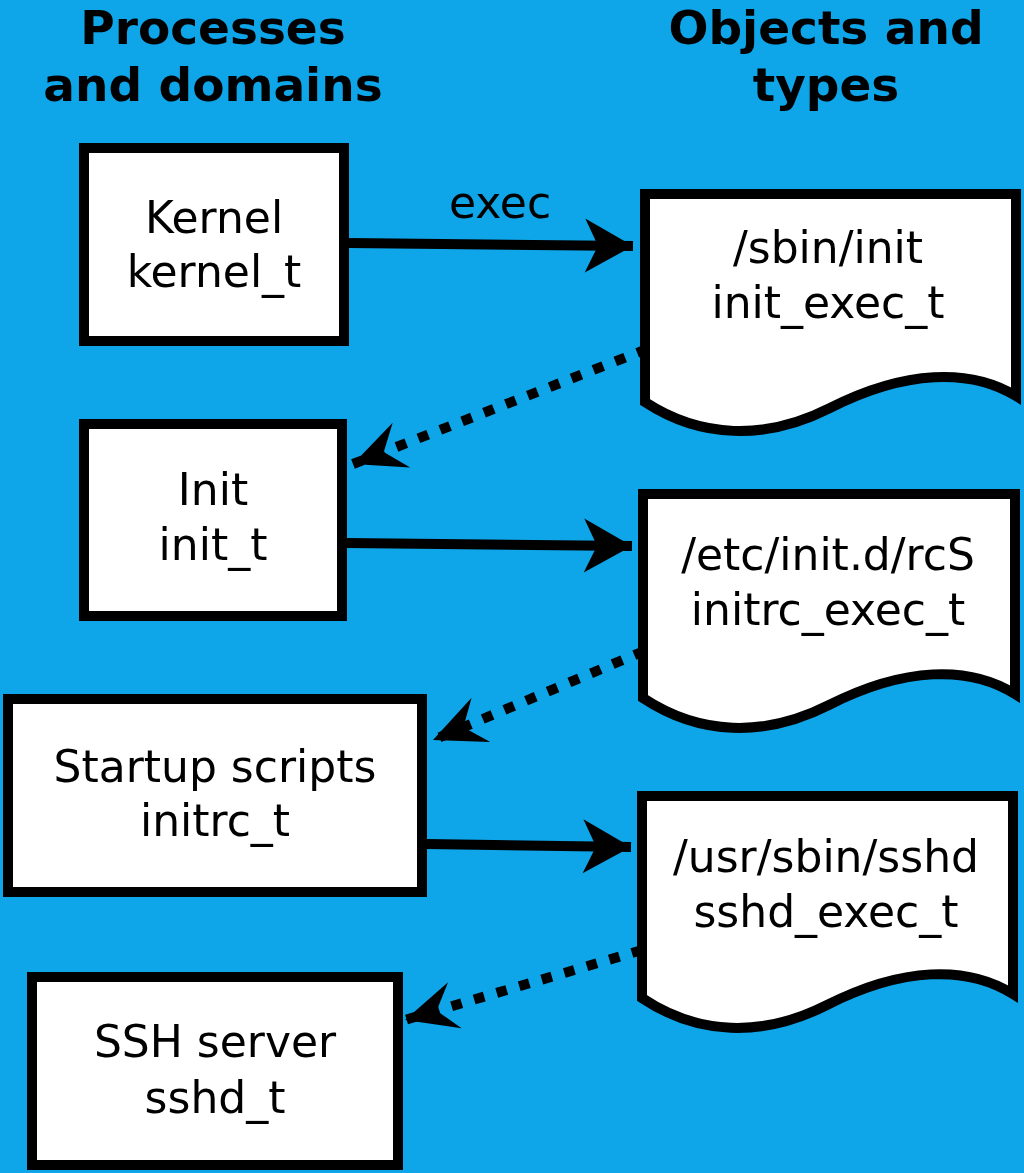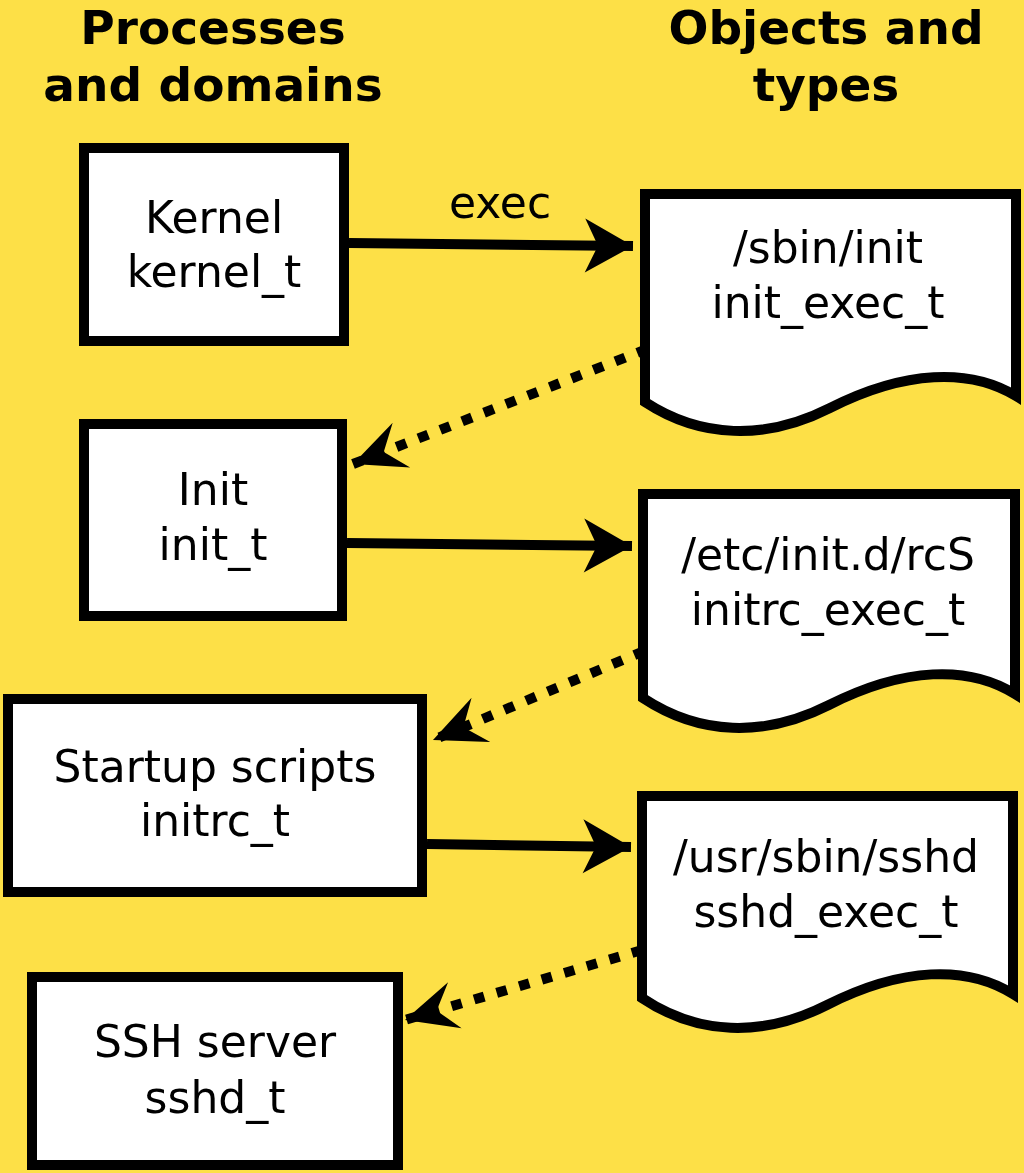--- a/index.html
+++ b/index.html
@@ -4,21 +4,21 @@
 <style>
   html, body {
     margin: 0;
     padding: 0;
     background: #ffffff;
   }
   .stage {
     width: 1024px;
     height: 1173px;
     position: relative;
-    background: #fde047;
+    background: #0ea5e9;
     overflow: hidden;
   }
   svg { display: block; }
   text {
     font-family: "DejaVu Sans", "Liberation Sans", sans-serif;
     fill: #000000;
   }
   .hdr {
     font-size: 47px;
     font-weight: bold;

